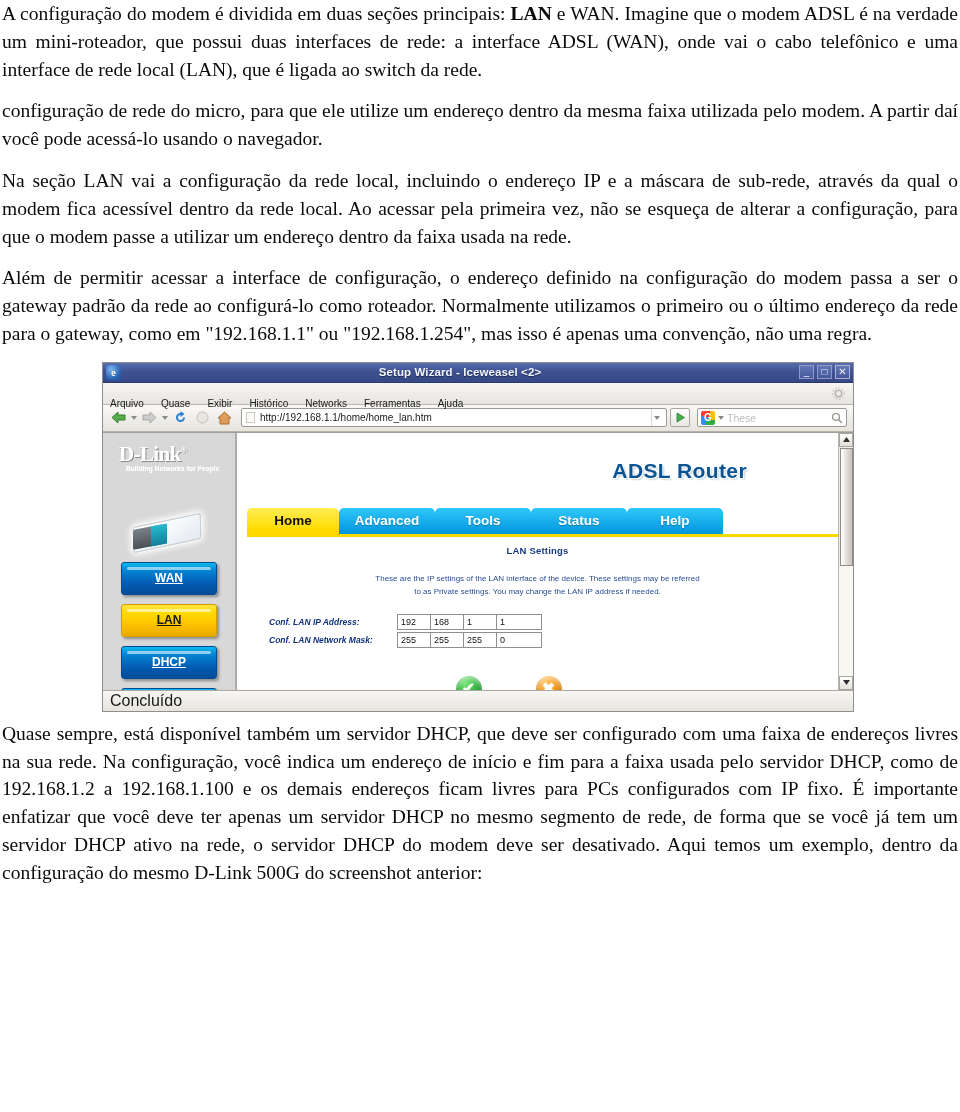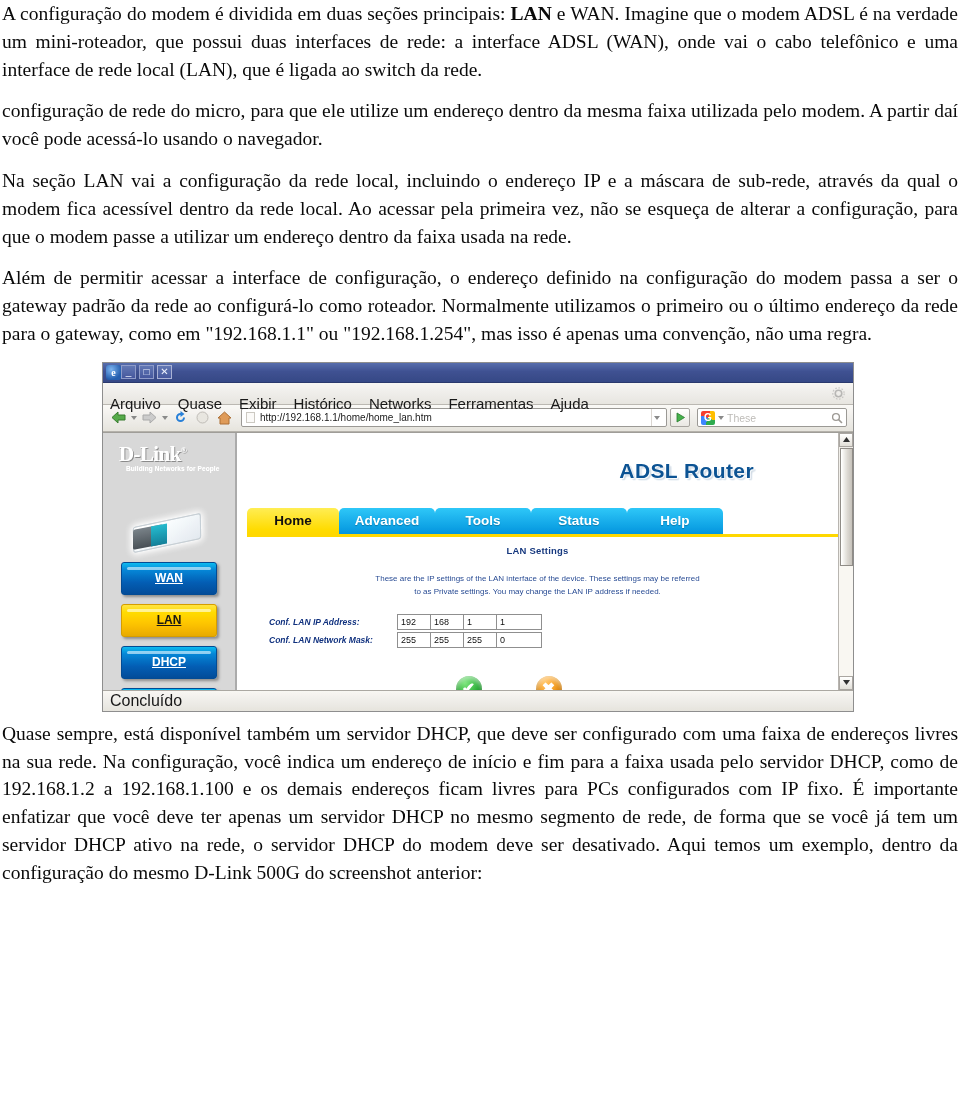--- a/index.html
+++ b/index.html
@@ -71,21 +71,21 @@
 
   .menubar {
     height:22px; display:flex; align-items:center;
     background: linear-gradient(180deg,#f2f1ef,#e3e1dc);
     border-bottom:1px solid #b9b6b0;
     padding-left:7px; gap:17px;
     position:relative;
   }
   .menu-item {
     font-family:"Liberation Sans","DejaVu Sans",sans-serif;
-    font-size:15px; color:#1d1d1d;margin-top:20px;
+    font-size:10px; color:#1d1d1d;margin-top:20px;
   }
   .menubar .gear {
     position:absolute; right:8px; top:4px;
     width:13px;height:13px;opacity:.45;
   }
 
   .navbar {
     height:27px; display:flex; align-items:center;
     background: linear-gradient(180deg,#f5f4f2,#e2e0da);
     border-bottom:1px solid #b3b0aa;
@@ -153,21 +153,21 @@
     letter-spacing:-.6px;
     text-shadow:1px 1px 0 rgba(0,0,0,.35);
   }
   .dlink-logo sup { font-size:8px; vertical-align:super; }
   .dlink-tag {
     position:absolute;left:23px;top:32px;z-index:3;
     font-family:"Liberation Sans","DejaVu Sans",sans-serif;
     font-size:6.5px;font-weight:bold;color:#ffffff;letter-spacing:.1px;
   }
   .adsl-title {
-    position:absolute; right:84px; top:26px; z-index:3;
+    position:absolute; right:91px; top:26px; z-index:3;
     font-family:"Liberation Sans","DejaVu Sans",sans-serif;
     font-weight:bold; font-size:21px; color:#13548f;
     text-shadow: 1px 1px 1px rgba(255,255,255,.85), 2px 2px 2px rgba(90,120,150,.4);
     letter-spacing:.4px;
   }
 
   .sidebar {
     width:134px; background:#d5d5d5; position:relative;
     padding-top:79px;
     border-right:2px solid #a9a9a9;
@@ -304,20 +304,21 @@
   <p class="body-text">configuração de rede do micro, para que ele utilize um endereço dentro da mesma faixa utilizada pelo modem. A partir daí você pode acessá-lo usando o navegador.</p>
 
   <p class="body-text">Na seção LAN vai a configuração da rede local, incluindo o endereço IP e a máscara de sub-rede, através da qual o modem fica acessível dentro da rede local. Ao acessar pela primeira vez, não se esqueça de alterar a configuração, para que o modem passe a utilizar um endereço dentro da faixa usada na rede.</p>
 
   <p class="body-text">Além de permitir acessar a interface de configuração, o endereço definido na configuração do modem passa a ser o gateway padrão da rede ao configurá-lo como roteador. Normalmente utilizamos o primeiro ou o último endereço da rede para o gateway, como em "192.168.1.1" ou "192.168.1.254", mas isso é apenas uma convenção, não uma regra.</p>
 
   <div class="shot">
 
     <div class="titlebar">
       <div class="tb-icon">e</div>
+      <div class="tb-title">Setup Wizard - Iceweasel &lt;2&gt;</div>
       <div class="tb-btns">
         <div class="tb-btn">_</div>
         <div class="tb-btn">□</div>
         <div class="tb-btn close">✕</div>
       </div>
     </div>
 
     <div class="menubar">
       <div class="menu-item">Arquivo</div>
       <div class="menu-item">Quase</div>

